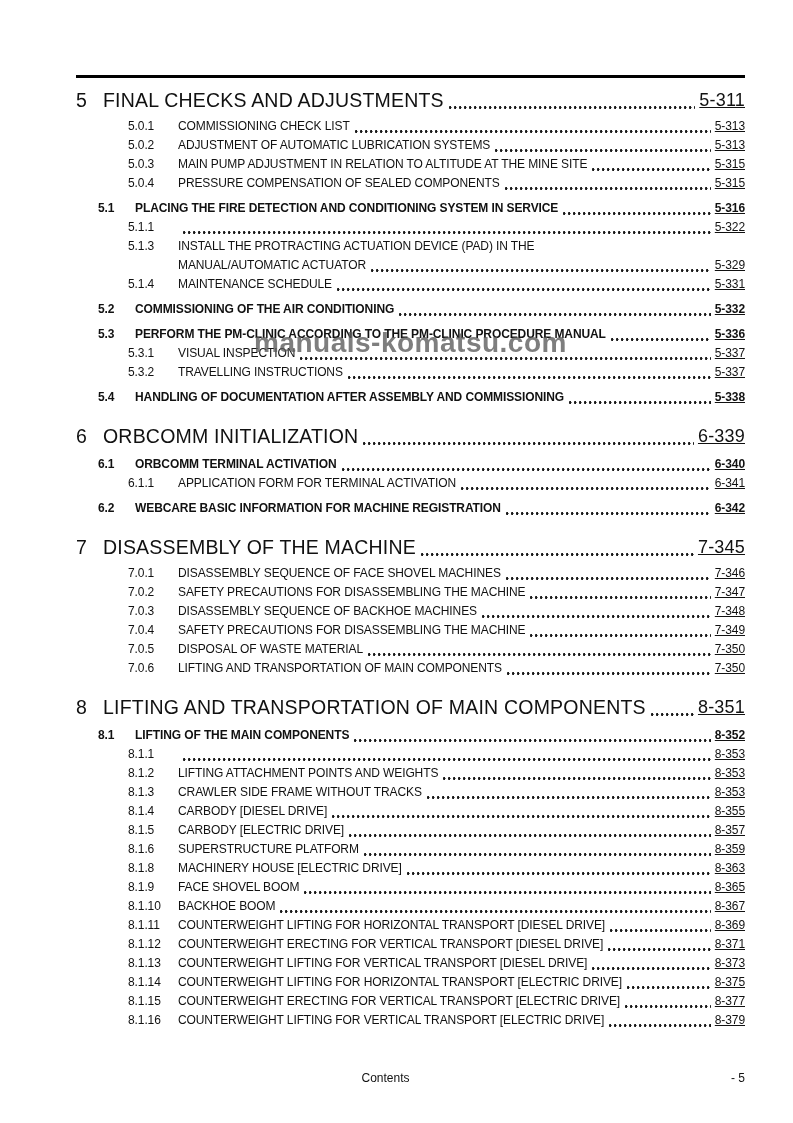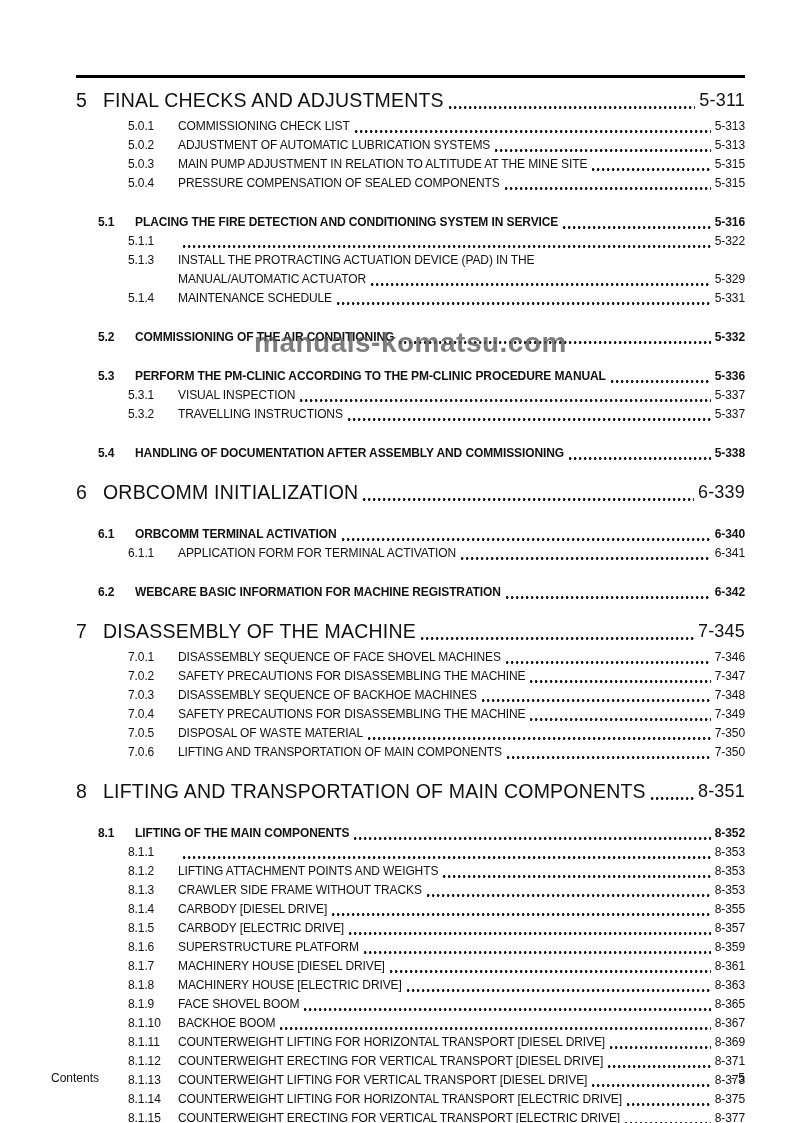--- a/index.html
+++ b/index.html
@@ -12,36 +12,36 @@
   .toc{position:absolute;left:76px;top:88px;width:669px;}
   .section + .section{margin-top:17px;}
   .row{display:flex;align-items:flex-end;line-height:19px;font-size:12px;letter-spacing:-0.1px;}
   .row .num{flex:0 0 auto;}
   .row .title{flex:0 1 auto;white-space:nowrap;overflow:hidden;}
   .leader{
     flex:1 1 8px;min-width:8px;height:3px;margin:0 4px 3px 5px;
     background-image:radial-gradient(circle at 1.2px 1.5px,#1a1a1a 1.15px,rgba(0,0,0,0) 1.5px);
     background-size:5px 3px;background-repeat:repeat-x;background-position:left bottom;
   }
-  .pg{flex:0 0 auto;}
+  .pg{flex:0 0 auto;text-decoration:underline;}
   .chapter{font-size:19.5px;line-height:25px;margin-bottom:4px;letter-spacing:0.2px;}
   .chapter .num{width:27px;}
   .chapter .leader{margin-bottom:4px;}
   .chapter .pg{font-size:18px;}
-  .l2{font-weight:bold;margin-top:20px;padding-left:22px;}
+  .l2{font-weight:bold;margin-top:6px;padding-left:22px;}
   .l2 .num{width:37px;}
   .l3{padding-left:52px;}
   .l3 .num{width:50px;}
   .l3cont{padding-left:102px;}
   .watermark{
     position:absolute;left:254px;top:327px;z-index:5;
     font-size:28px;font-weight:600;letter-spacing:0.5px;opacity:0.78;
   }
   .footer{position:absolute;left:76px;top:1071px;width:669px;font-size:12px;line-height:14px;color:#111;}
-  .footer-center{position:absolute;left:0;right:0;text-align:left;transform:translateX(-25px);}
+  .footer-center{position:absolute;left:0;right:0;text-align:center;transform:translateX(-25px);}
   .footer-page{position:absolute;right:0;}
 </style>
 </head>
 <body>
 
 <div class="page">
   <div class="top-rule"></div>
 
   <div class="watermark" style="color: rgb(90, 90, 90);">manuals-komatsu.com</div>
 
@@ -246,26 +246,20 @@
           <span class="leader"></span>
           <span class="pg">8-357</span>
         </div>
         <div class="row l3">
           <span class="num">8.1.6</span>
           <span class="title">SUPERSTRUCTURE PLATFORM</span>
           <span class="leader"></span>
           <span class="pg">8-359</span>
         </div>
         <div class="row l3">
-          <span class="num">8.1.7</span>
-          <span class="title">MACHINERY HOUSE [DIESEL DRIVE]</span>
-          <span class="leader"></span>
-          <span class="pg">8-361</span>
-        </div>
-        <div class="row l3">
           <span class="num">8.1.8</span>
           <span class="title">MACHINERY HOUSE [ELECTRIC DRIVE]</span>
           <span class="leader"></span>
           <span class="pg">8-363</span>
         </div>
         <div class="row l3">
           <span class="num">8.1.9</span>
           <span class="title">FACE SHOVEL BOOM</span>
           <span class="leader"></span>
           <span class="pg">8-365</span>

